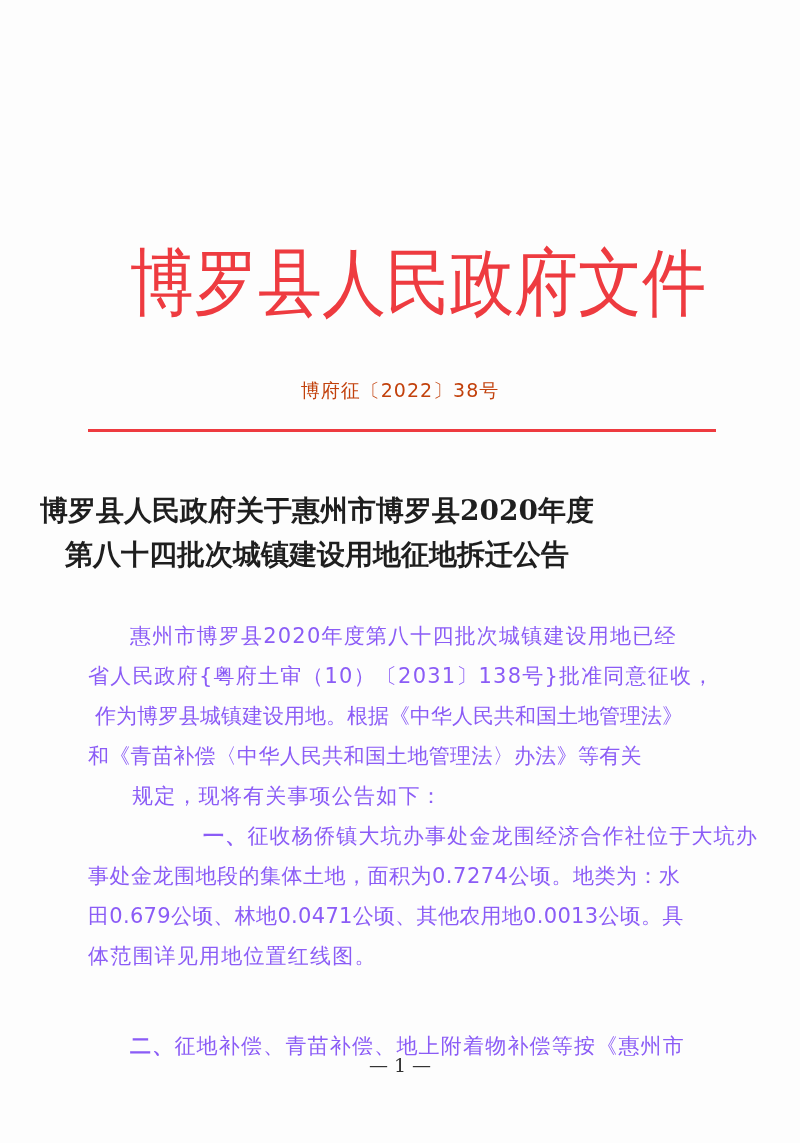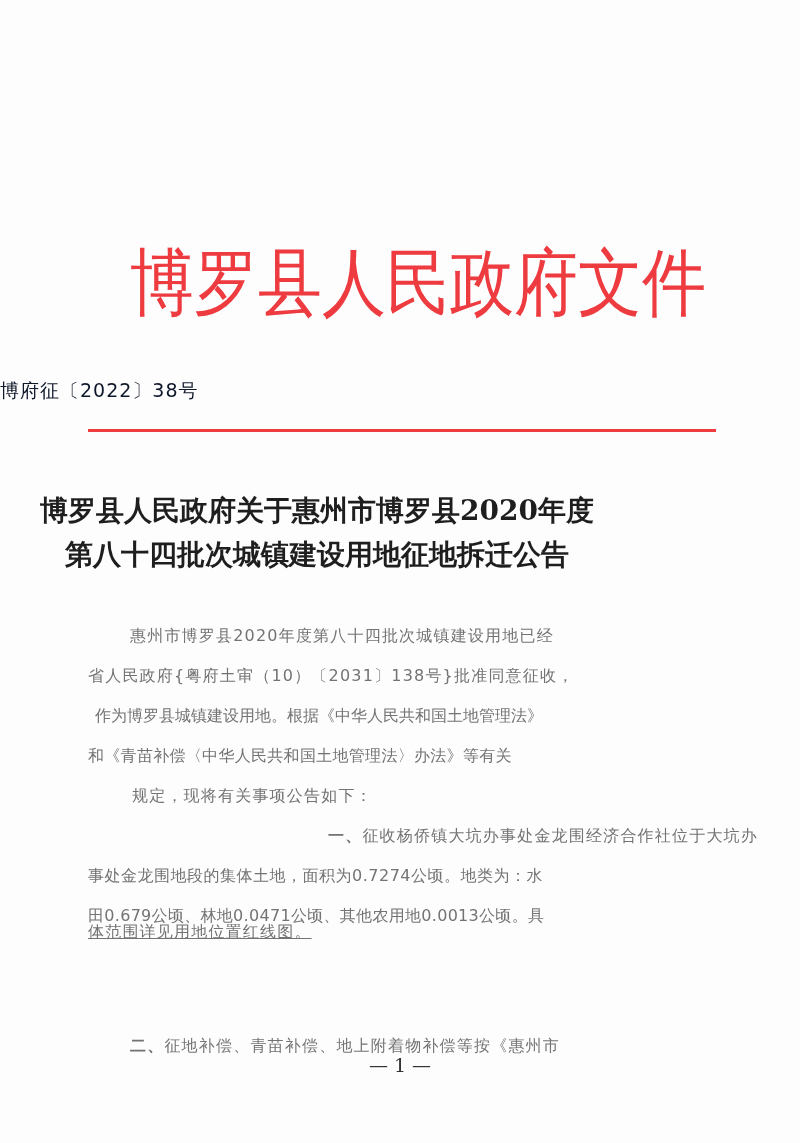--- a/index.html
+++ b/index.html
@@ -12,37 +12,37 @@
     .page { position: absolute; left: 0; top: 0; width: 800px; height: 1143px; }
     .masthead {
       position: absolute; left: 130px; top: 238px; width: 560px; height: 90px;
       display: flex; justify-content: space-between; align-items: center;
       color: #ee3b40; font-size: 64px; font-weight: normal;
       font-family: "DejaVu Serif", "Liberation Serif", serif;
       letter-spacing: 0;
     }
     .masthead span { display: inline-block; transform: scaleY(1.15); }
     .doc-number {
-      position: absolute; left: 0; width: 800px; top: 378px; 
-      font-size: 19px; color: #0f172a; letter-spacing: 1px;
+      position: absolute; left: 0; width: 800px; top: 378px; text-align: center;
+      font-size: 19px; color: #c2410c; letter-spacing: 1px;
       font-family: "DejaVu Sans", "Liberation Sans", sans-serif;
     }
     .red-rule {
       position: absolute; left: 88px; top: 429px; width: 628px; height: 3px;
       background: #ee3b40;
     }
     .title {
       position: absolute; left: 0; width: 634px; text-align: center;
       font-size: 28px; font-weight: bold; color: #1e1e1e;
       font-family: "DejaVu Serif", "Liberation Serif", serif;
     }
     .title.l1 { top: 492px; }
     .title.l2 { top: 536px; }
     .line { position: absolute; left: 88px; width: 628px; white-space: nowrap;
-      font-size: 16px; line-height: 28px; color: #737373;
+      font-size: 21px; line-height: 28px; color: #8b5cf6;
       font-family: "DejaVu Sans", "Liberation Sans", sans-serif;
       letter-spacing: 1.2px;
     }
     .indent { padding-left: 42px; }
     .strong { font-weight: bold; }
     .page-number {
       position: absolute; left: 0; width: 800px; top: 1054px; text-align: center;
       font-size: 19px; color: #333;
       font-family: "DejaVu Serif", "Liberation Serif", serif;
     }
@@ -75,20 +75,20 @@
   <div class="line" style="top:662px;">省人民政府{粤府土审（10）〔2031〕138号}批准同意征收，</div>
   <div class="line" style="top:702px; letter-spacing:0px;margin-left:7px;">作为博罗县城镇建设用地。根据《中华人民共和国土地管理法》</div>
   <div class="line" style="top:742px; letter-spacing:0.3px;">和《青苗补偿〈中华人民共和国土地管理法〉办法》等有关</div>
   <div class="line" style="top:782px;margin-left:44px;">规定，现将有关事项公告如下：</div>
 
   <div class="line indent" style="top:822px;text-align:right;">
     <span class="strong">一、</span><span>征收杨侨镇大坑办事处金龙围经济合作社位于大坑办</span>
   </div>
   <div class="line" style="top:862px; letter-spacing:0.5px;">事处金龙围地段的集体土地，面积为0.7274公顷。地类为：水</div>
   <div class="line" style="top:902px; letter-spacing:0.3px;">田0.679公顷、林地0.0471公顷、其他农用地0.0013公顷。具</div>
-  <div class="line" style="top:918px;text-decoration:underline;">体范围详见用地位置红线图。</div>
+  <div class="line" style="top:942px;">体范围详见用地位置红线图。</div>
 
   <div class="line indent" style="top:1032px;">
     <span class="strong">二、</span><span>征地补偿、青苗补偿、地上附着物补偿等按《惠州市</span>
   </div>
 
   <div class="page-number">— 1 —</div>
 </div>
 
 </body></html>

